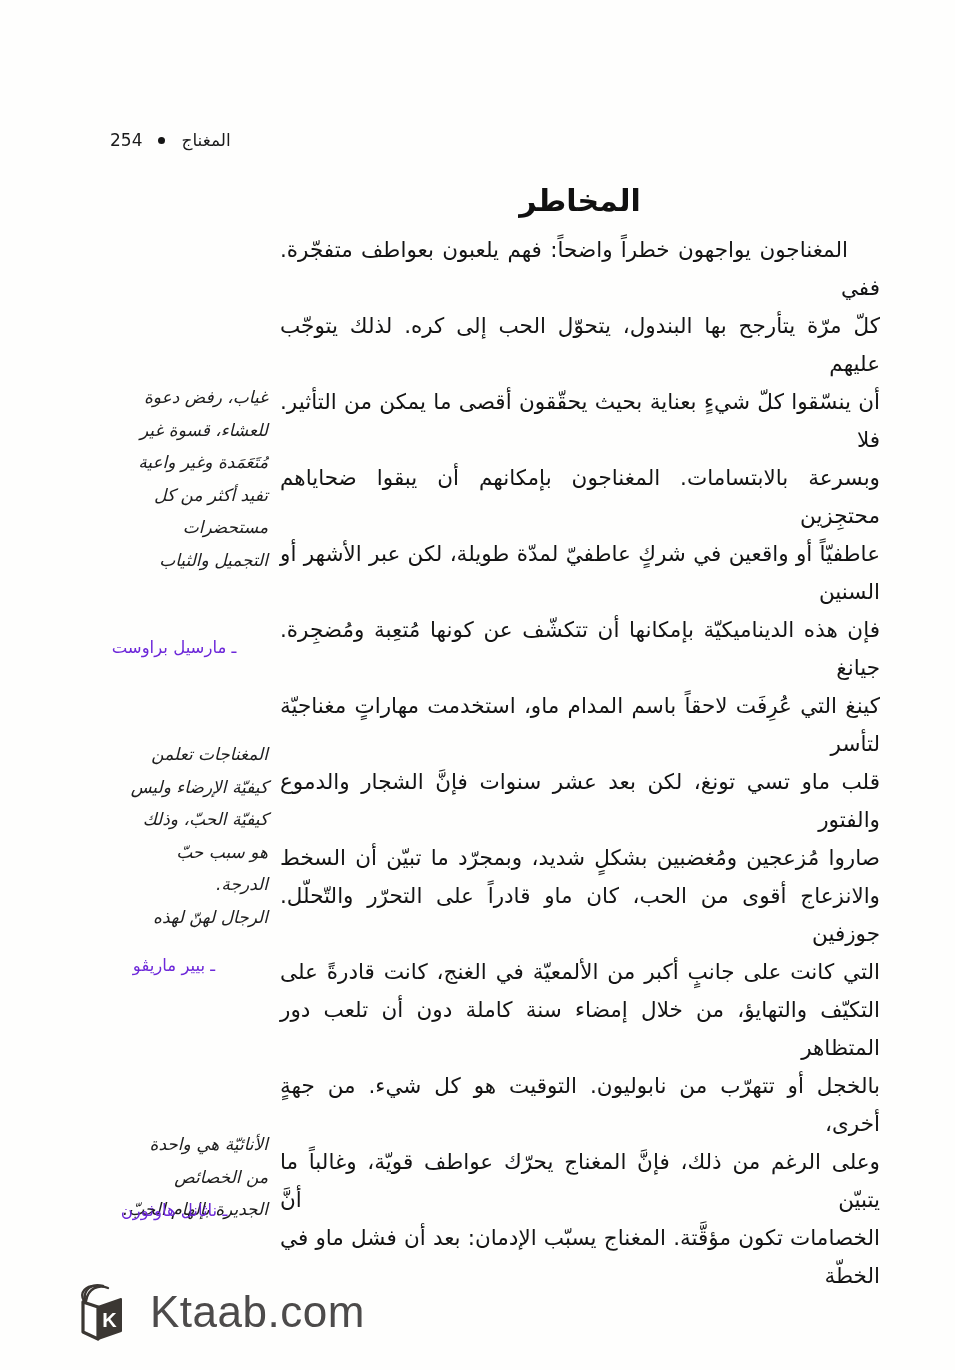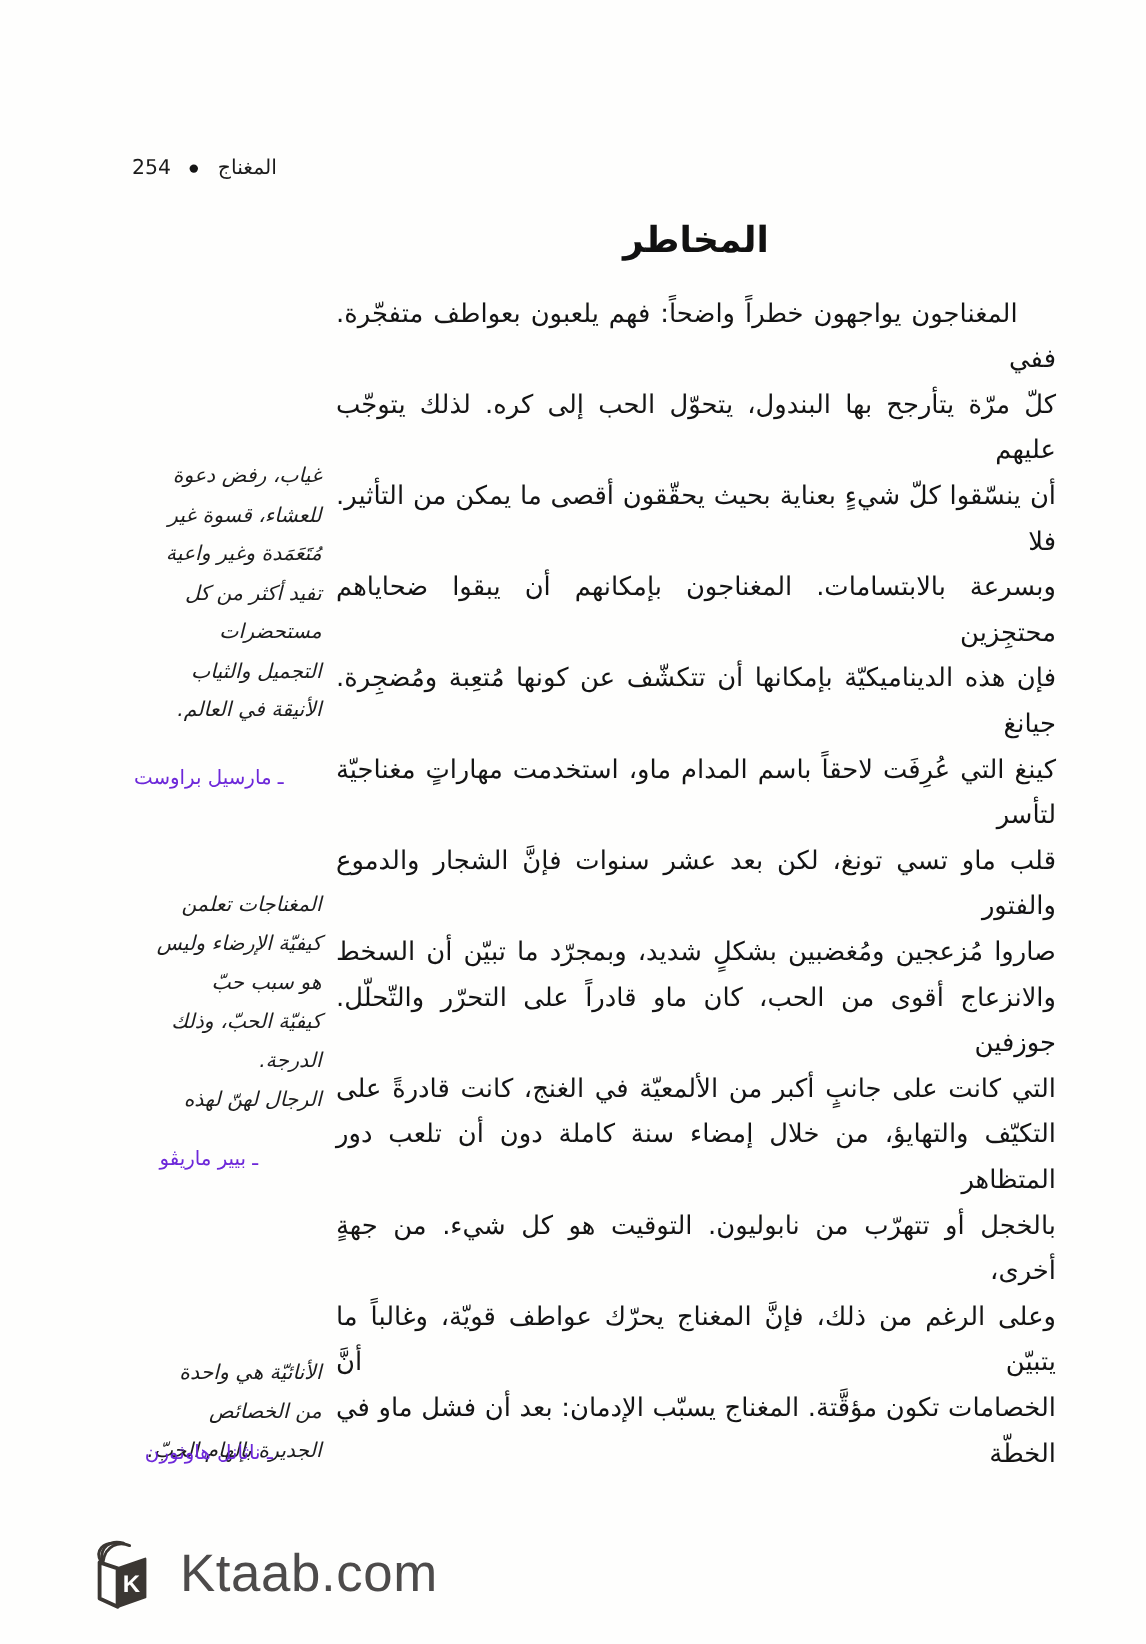--- a/index.html
+++ b/index.html
@@ -18,21 +18,21 @@
   }
   .page-header .sep-dot { width:7px; height:7px; border-radius:50%; background:#151515; }
 
   
   .main-col {
     position:absolute; top:179px; right:75px; width:600px;
     direction:rtl;
   }
   .chapter-title {
     text-align:center; font-size:30px; font-weight:bold;
-    color:#111; margin:0 0 20px 0; line-height:44px;
+    color:#111; margin:0 0 8px 0; line-height:44px;
   }
   .para { font-size:21.5px; line-height:38px; color:#141414; text-align:justify; text-justify:inter-word; }
   .para .line { text-align-last:justify; }
   .para .line:last-child { text-align-last:right; }
   .para.indent .line:first-child { text-indent:32px; }
 
   
   .margin-note {
     position:absolute; left:80px; width:188px;
     direction:rtl; 
@@ -69,49 +69,49 @@
     <span>254</span>
   </div>
 
   <div class="margin-note mn1">
       <div class="note-line">غياب، رفض دعوة</div>
       <div class="note-line">للعشاء، قسوة غير</div>
       <div class="note-line">مُتَعَمَدة وغير واعية</div>
       <div class="note-line">تفيد أكثر من كل</div>
       <div class="note-line">مستحضرات</div>
       <div class="note-line">التجميل والثياب</div>
-      <div class="note-line">الأنيقة في العالم.</div>
     </div>
   <div class="attribution at1">ـ مارسيل براوست</div>
 
   <div class="margin-note mn2">
       <div class="note-line">المغناجات تعلمن</div>
       <div class="note-line">كيفيّة الإرضاء وليس</div>
+      <div class="note-line">كيفيّة الحبّ، وذلك</div>
       <div class="note-line">هو سبب حبّ</div>
-      <div class="note-line">كيفيّة الحبّ، وذلك</div>
       <div class="note-line">الدرجة.</div>
       <div class="note-line">الرجال لهنّ لهذه</div>
     </div>
   <div class="attribution at2">ـ بيير ماريڤو</div>
 
   <div class="margin-note mn3">
       <div class="note-line">الأنائيّة هي واحدة</div>
       <div class="note-line">من الخصائص</div>
       <div class="note-line">الجديرة بإلهام الحبّ.</div>
     </div>
   <div class="attribution at3">ـ ناثانل هاوثورن</div>
 
   <div class="main-col">
     <h1 class="chapter-title">المخاطر</h1>
 
     <div class="para indent">
         <div class="line">المغناجون يواجهون خطراً واضحاً: فهم يلعبون بعواطف متفجّرة. ففي</div>
         <div class="line">كلّ مرّة يتأرجح بها البندول، يتحوّل الحب إلى كره. لذلك يتوجّب عليهم</div>
         <div class="line">أن ينسّقوا كلّ شيءٍ بعناية بحيث يحقّقون أقصى ما يمكن من التأثير. فلا</div>
         <div class="line">وبسرعة بالابتسامات. المغناجون بإمكانهم أن يبقوا ضحاياهم محتجِزين</div>
+        <div class="line">عاطفيّاً أو واقعين في شركٍ عاطفيّ لمدّة طويلة، لكن عبر الأشهر أو السنين</div>
         <div class="line">فإن هذه الديناميكيّة بإمكانها أن تتكشّف عن كونها مُتعِبة ومُضجِرة. جيانغ</div>
         <div class="line">كينغ التي عُرِفَت لاحقاً باسم المدام ماو، استخدمت مهاراتٍ مغناجيّة لتأسر</div>
         <div class="line">قلب ماو تسي تونغ، لكن بعد عشر سنوات فإنَّ الشجار والدموع والفتور</div>
         <div class="line">صاروا مُزعجين ومُغضبين بشكلٍ شديد، وبمجرّد ما تبيّن أن السخط</div>
         <div class="line">والانزعاج أقوى من الحب، كان ماو قادراً على التحرّر والتّحلّل. جوزفين</div>
         <div class="line">التي كانت على جانبٍ أكبر من الألمعيّة في الغنج، كانت قادرةً على</div>
         <div class="line">التكيّف والتهايؤ، من خلال إمضاء سنة كاملة دون أن تلعب دور المتظاهر</div>
         <div class="line">بالخجل أو تتهرّب من نابوليون. التوقيت هو كل شيء. من جهةٍ أخرى،</div>
         <div class="line">وعلى الرغم من ذلك، فإنَّ المغناج يحرّك عواطف قويّة، وغالباً ما يتبيّن أنَّ</div>
         <div class="line">الخصامات تكون مؤقَّتة. المغناج يسبّب الإدمان: بعد أن فشل ماو في الخطّة</div>

